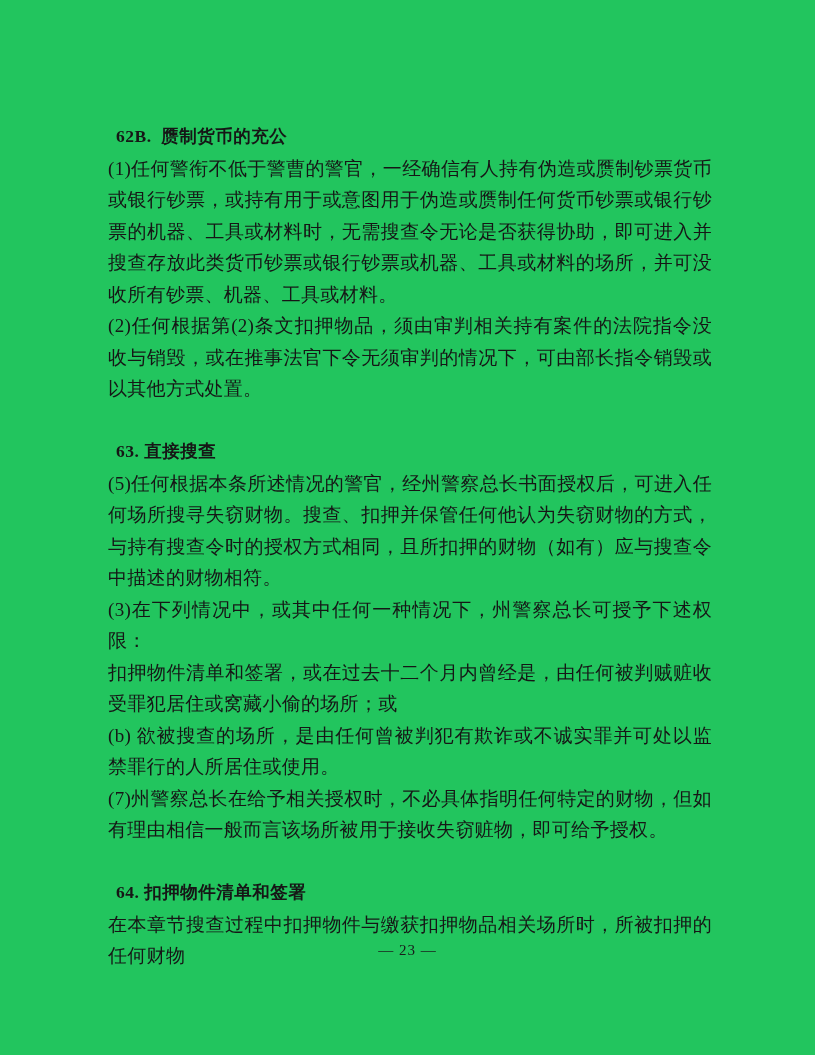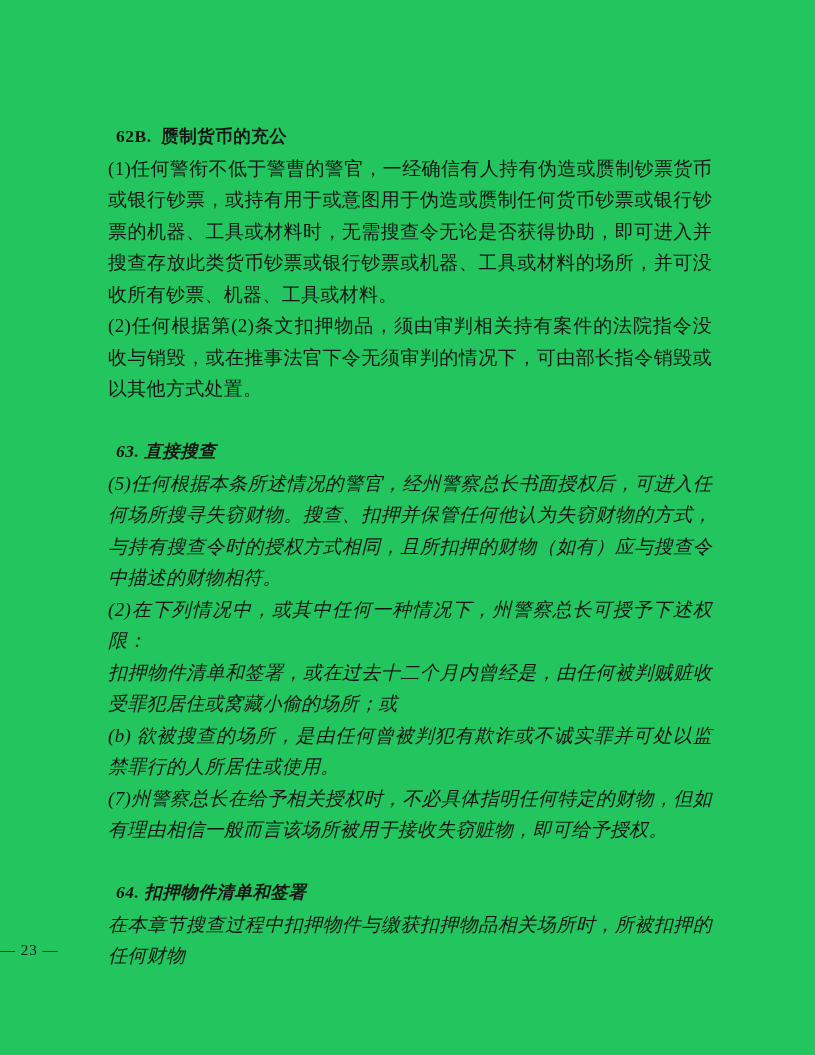--- a/index.html
+++ b/index.html
@@ -17,21 +17,21 @@
     overflow: hidden;
     margin: 0 auto;
   }
   .content {
     position: absolute;
     top: 121px;
     left: 108px;
     width: 604px;
   }
   .doc-section { margin: 0; }
-  .doc-section + .doc-section { margin-top: 31.5px; font-style: italic; }
+  .doc-section + .doc-section { margin-top: 31.5px; }
   .heading {
     margin: 0 0 0 8px;
     font-size: 17.5px;
     font-weight: bold;
     line-height: 31.5px;
     white-space: pre-wrap;
     letter-spacing: 0.5px;
   }
   .para {
     margin: 0;
@@ -40,20 +40,21 @@
     text-align: justify;
     text-justify: inter-ideograph;
     letter-spacing: 0.3px;
     word-break: break-all;
   }
   .page-footer {
     position: absolute;
     top: 941px;
     left: 0;
     right: 0;
+    text-align: center;
   }
   .page-number {
     font-size: 15px;
     color: #1a1a1a;
     letter-spacing: 1px;
   }
 </style>
 </head>
 <body>
 
@@ -62,21 +63,21 @@
 
     <section class="doc-section">
       <h2 class="heading">62B.  赝制货币的充公</h2>
       <p class="para">(1)任何警衔不低于警曹的警官，一经确信有人持有伪造或赝制钞票货币或银行钞票，或持有用于或意图用于伪造或赝制任何货币钞票或银行钞票的机器、工具或材料时，无需搜查令无论是否获得协助，即可进入并搜查存放此类货币钞票或银行钞票或机器、工具或材料的场所，并可没收所有钞票、机器、工具或材料。</p>
       <p class="para">(2)任何根据第(2)条文扣押物品，须由审判相关持有案件的法院指令没收与销毁，或在推事法官下令无须审判的情况下，可由部长指令销毁或以其他方式处置。</p>
     </section>
 
     <section class="doc-section">
       <h2 class="heading">63. 直接搜查</h2>
       <p class="para">(5)任何根据本条所述情况的警官，经州警察总长书面授权后，可进入任何场所搜寻失窃财物。搜查、扣押并保管任何他认为失窃财物的方式，与持有搜查令时的授权方式相同，且所扣押的财物（如有）应与搜查令中描述的财物相符。</p>
-      <p class="para">(2)在下列情况中，或其中任何一种情况下，州警察总长可授予下述权限：</p>
+      <p class="para">(3)在下列情况中，或其中任何一种情况下，州警察总长可授予下述权限：</p>
       <p class="para">扣押物件清单和签署，或在过去十二个月内曾经是，由任何被判贼赃收受罪犯居住或窝藏小偷的场所；或</p>
       <p class="para">(b) 欲被搜查的场所，是由任何曾被判犯有欺诈或不诚实罪并可处以监禁罪行的人所居住或使用。</p>
       <p class="para">(7)州警察总长在给予相关授权时，不必具体指明任何特定的财物，但如有理由相信一般而言该场所被用于接收失窃赃物，即可给予授权。</p>
     </section>
 
     <section class="doc-section">
       <h2 class="heading">64. 扣押物件清单和签署</h2>
       <p class="para">在本章节搜查过程中扣押物件与缴获扣押物品相关场所时，所被扣押的任何财物</p>
     </section>
 

